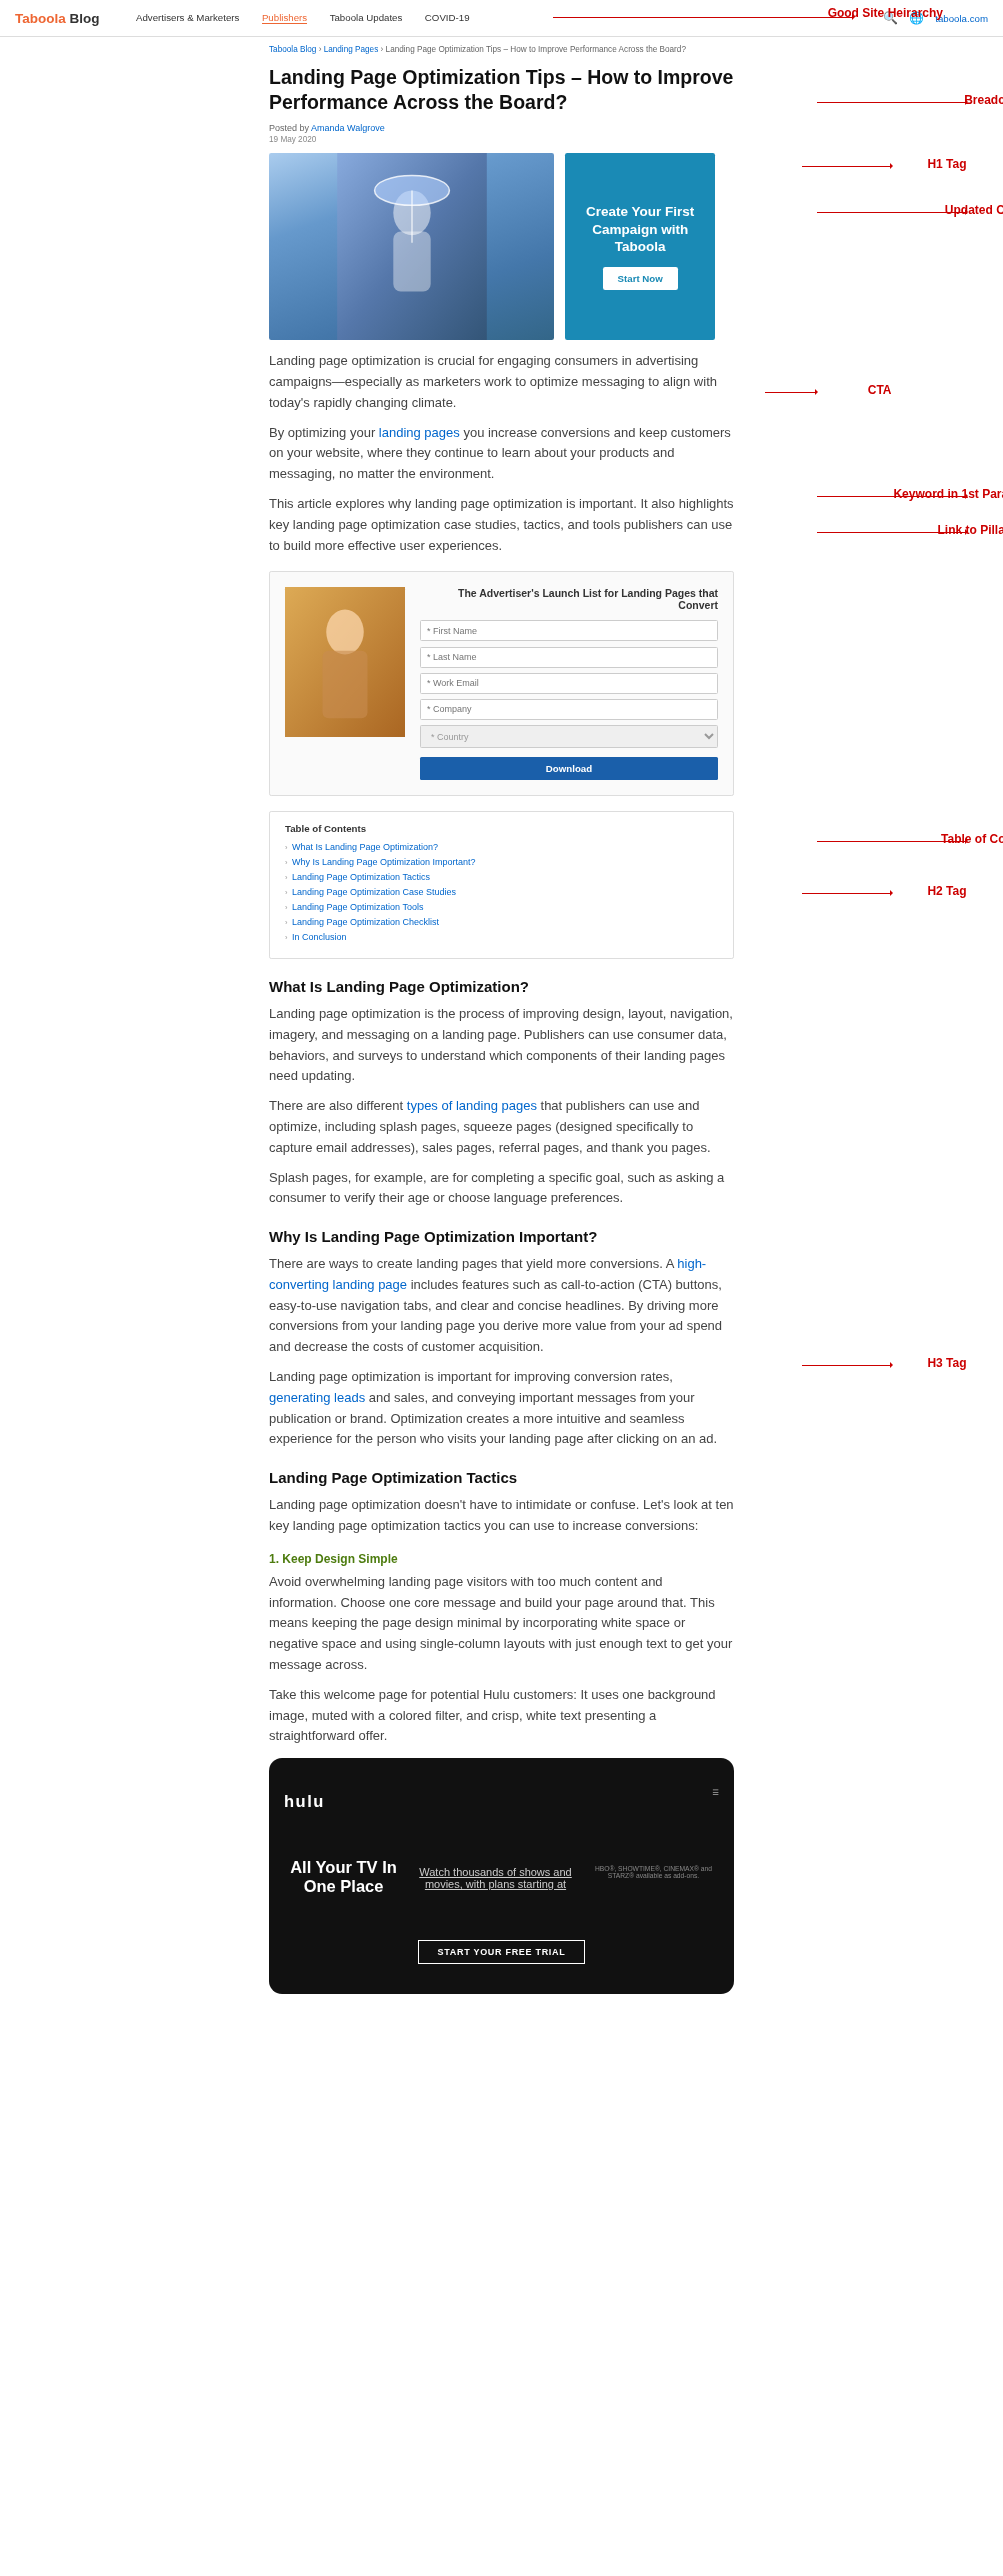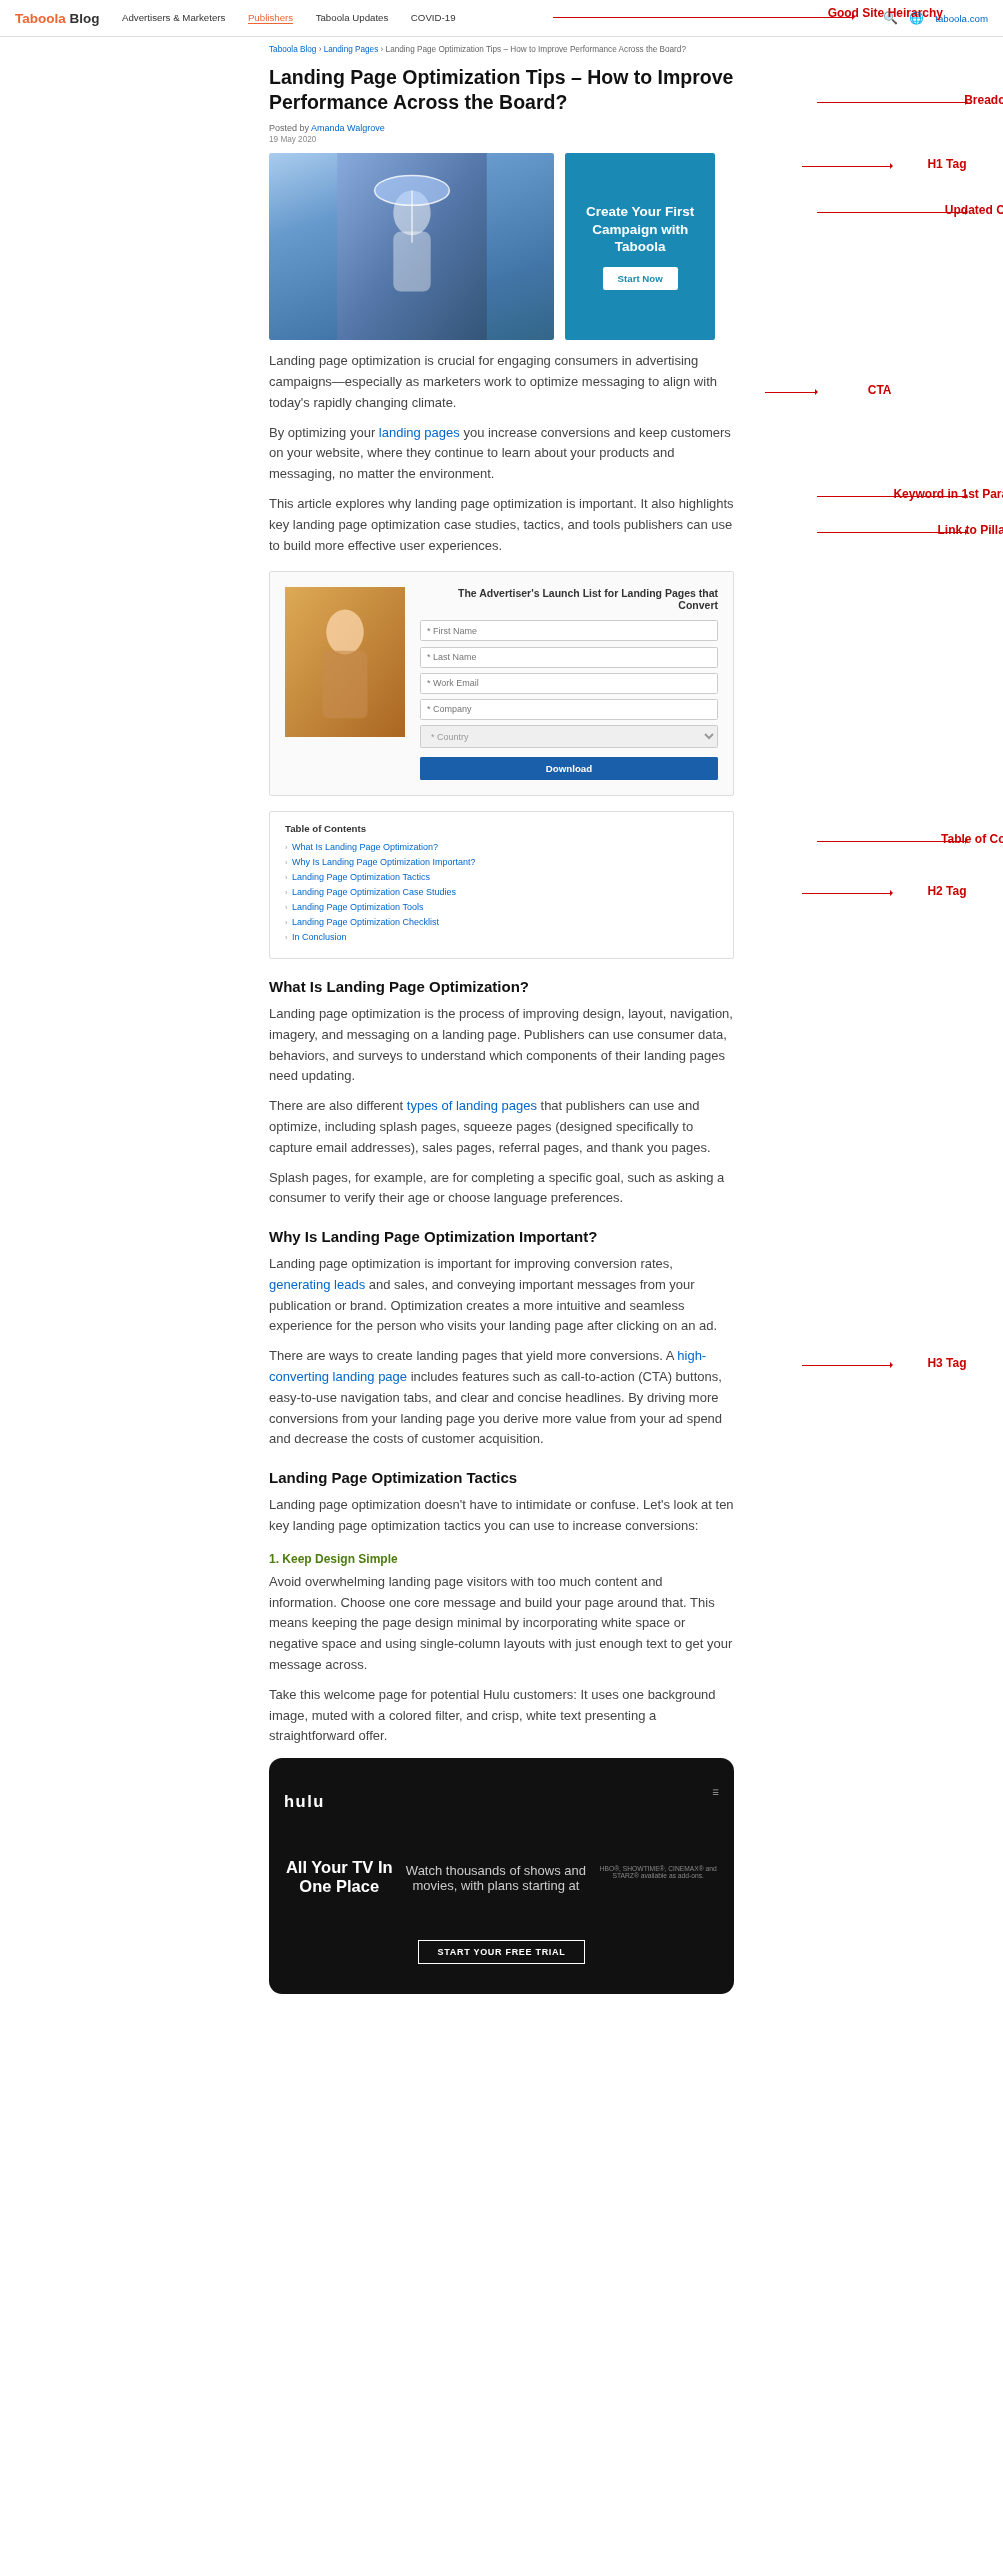--- a/index.html
+++ b/index.html
@@ -5,21 +5,21 @@
     * { box-sizing: border-box; margin: 0; padding: 0; }
     body { font-family: Arial, sans-serif; font-size: 9.7px; color: #333; background: #fff; width: 1003px; }
 
     
     .nav-bar {
       display: flex; align-items: center; padding: 0 15px; height: 37px;
       border-bottom: 0.7px solid #ddd; background: #fff;
     }
     .nav-logo { font-weight: bold; font-size: 13.5px; color: #333; margin-right: 22.5px; }
     .nav-logo span { color: #e63; }
-    .nav-links { display: flex; gap: 22.5px; flex: 1; }
+    .nav-links { display: flex; gap: 22.5px; flex: 1; margin-left: 14px; }
     .nav-links a { text-decoration: none; color: #333; font-size: 9.7px; }
     .nav-right { display: flex; align-items: center; gap: 11.2px; }
     .nav-right a { text-decoration: none; color: #0066cc; font-size: 9.7px; }
     .nav-icon { font-size: 12px; cursor: pointer; }
 
     
     .breadcrumb { font-size: 8.2px; color: #666; padding: 7.5px 0 3.7px; }
     .breadcrumb a { color: #0066cc; text-decoration: none; }
     .breadcrumb span { color: #666; }
 
@@ -90,21 +90,21 @@
     .section-h3 { font-size: 12px; font-weight: bold; margin: 15px 0 6px; color: #4d7c0f; }
 
     
     .hulu-box {
       background: #111; color: white; padding: 30px 15px; text-align: center;
       border-radius: 13px; margin: 11.2px 0;
     }
     .hulu-logo { font-size: 16.5px; font-weight: bold; letter-spacing: 1.5px; margin-bottom: 6px; }
     .hulu-nav { font-size: 7.5px; color: #aaa; text-align: right; margin-bottom: 22.5px; }
     .hulu-title { font-size: 16.5px; font-weight: bold; margin-bottom: 6px; }
-    .hulu-sub { font-size: 13px; color: #ccc; margin-bottom: 3.7px; }
+    .hulu-sub { font-size: 11px; color: #ccc; margin-bottom: 3.7px; text-decoration: underline; }
     .hulu-fine { font-size: 6.7px; color: #888; margin-bottom: 15px; }
     .hulu-btn {
       background: transparent; border: 1.5px solid white; color: white;
       padding: 6px 19px; font-size: 9px; font-weight: bold; cursor: pointer;
       letter-spacing: 0.7px;
     }
 
     
     .page-wrapper { position: relative; width: 1003px; min-height: 2576px; }
 
@@ -285,24 +285,24 @@
     <div class="ann-arrow" style="top:856px; right:-135px; width:90px;"></div>
 
     <p class="article-text">Landing page optimization is the process of improving design, layout, navigation, imagery, and messaging on a landing page. Publishers can use consumer data, behaviors, and surveys to understand which components of their landing pages need updating.</p>
     <p class="article-text">
       There are also different <a href="#">types of landing pages</a> that publishers can use and optimize, including splash pages, squeeze pages (designed specifically to capture email addresses), sales pages, referral pages, and thank you pages.
     </p>
     <p class="article-text">Splash pages, for example, are for completing a specific goal, such as asking a consumer to verify their age or choose language preferences.</p>
 
     <h2 class="section-h2">Why Is Landing Page Optimization Important?</h2>
     <p class="article-text">
-      Landing page optimization is important for improving conversion rates, <a href="#">generating leads</a> and sales, and conveying important messages from your publication or brand. Optimization creates a more intuitive and seamless experience for the person who visits your landing page after clicking on an ad.
+      There are ways to create landing pages that yield more conversions. A <a href="#">high-converting landing page</a> includes features such as call-to-action (CTA) buttons, easy-to-use navigation tabs, and clear and concise headlines. By driving more conversions from your landing page you derive more value from your ad spend and decrease the costs of customer acquisition.
     </p>
     <p class="article-text">
-      There are ways to create landing pages that yield more conversions. A <a href="#">high-converting landing page</a> includes features such as call-to-action (CTA) buttons, easy-to-use navigation tabs, and clear and concise headlines. By driving more conversions from your landing page you derive more value from your ad spend and decrease the costs of customer acquisition.
+      Landing page optimization is important for improving conversion rates, <a href="#">generating leads</a> and sales, and conveying important messages from your publication or brand. Optimization creates a more intuitive and seamless experience for the person who visits your landing page after clicking on an ad.
     </p>
 
     <h2 class="section-h2">Landing Page Optimization Tactics</h2>
     <p class="article-text">Landing page optimization doesn't have to intimidate or confuse. Let's look at ten key landing page optimization tactics you can use to increase conversions:</p>
 
     <h3 class="section-h3">1. Keep Design Simple</h3>
 
     <div class="ann-label" style="top:1319px; right:-210px;">H3 Tag</div>
     <div class="ann-arrow" style="top:1328px; right:-135px; width:90px;"></div>
 

